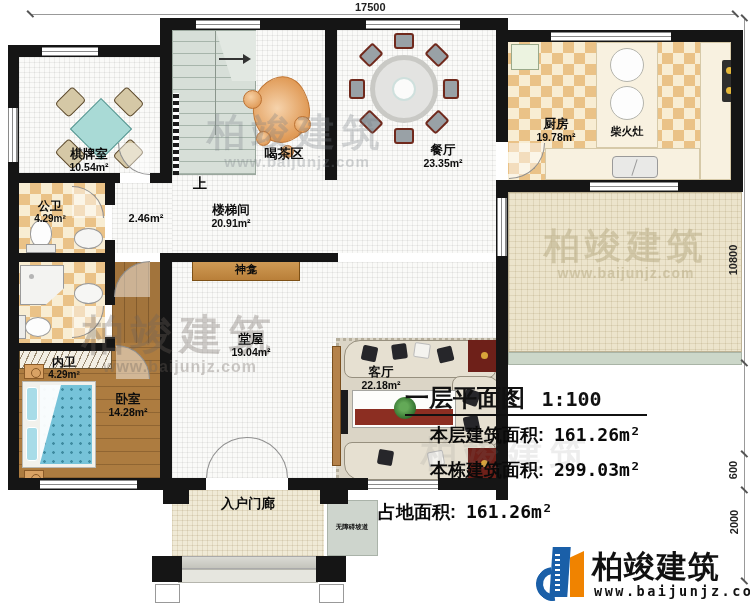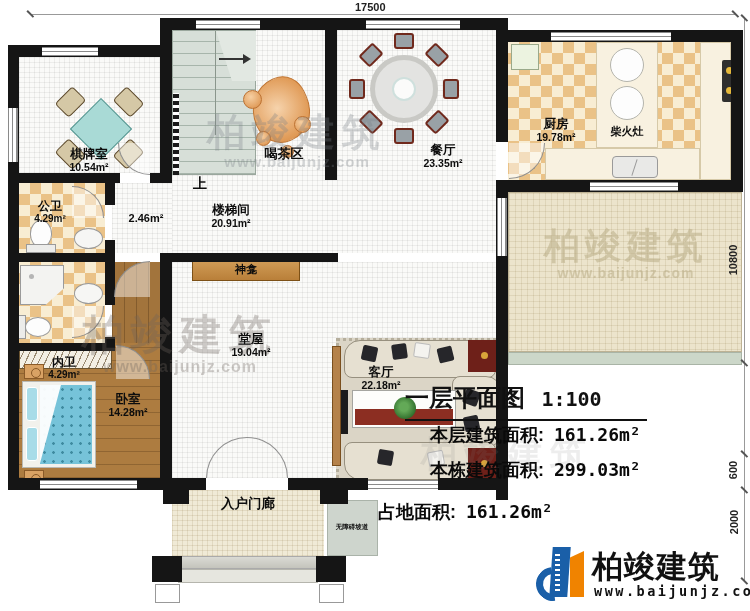--- a/index.html
+++ b/index.html
@@ -299,21 +299,21 @@
   <div class="dim-line" style="left:744px;top:18px;width:1px;height:564px;"></div>
   <div class="tick" style="left:740px;top:17px;"></div>
   <div class="tick" style="left:740px;top:362px;"></div>
   <div class="tick" style="left:740px;top:453px;"></div>
   <div class="tick" style="left:740px;top:489px;"></div>
   <div class="tick" style="left:740px;top:580px;"></div>
   <div class="dim-label rot" style="left:718px;top:254px;">10800</div>
   <div class="dim-label rot" style="left:724px;top:464px;">600</div>
   <div class="dim-label rot" style="left:722px;top:516px;">2000</div>
 
-  <div class="abs" style="left:405px;top:382px;width:242px;border-bottom:2px solid #111;padding-bottom:5px;white-space:nowrap;">
+  <div class="abs" style="left:405px;top:382px;width:242px;border-bottom:2px solid #111;white-space:nowrap;">
     <span style="font-size:24px;font-weight:600;">一层平面图</span>
     <span style="font-size:20px;font-weight:600;margin-left:12px;font-family:'DejaVu Sans Mono','Liberation Mono',monospace;">1:100</span>
   </div>
   <div class="info-line" style="left:430px;top:423px;">
     <span>本层建筑面积:</span><span class="val">161.26m²</span>
   </div>
   <div class="info-line" style="left:430px;top:458px;">
     <span>本栋建筑面积:</span><span class="val">299.03m²</span>
   </div>
   <div class="info-line" style="left:378px;top:500px;">

